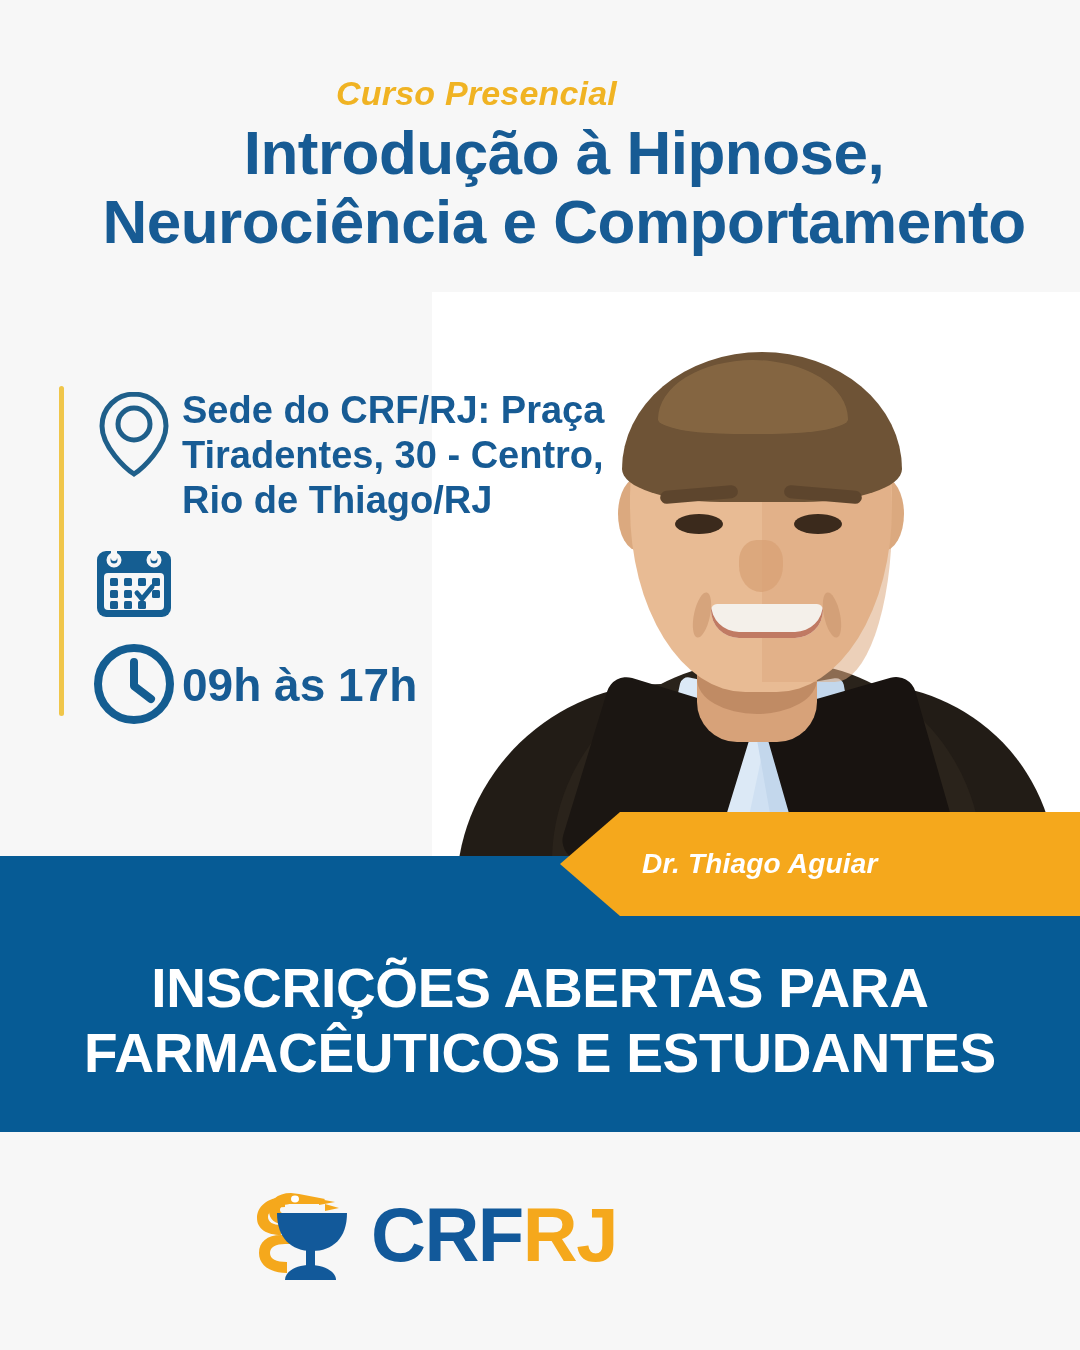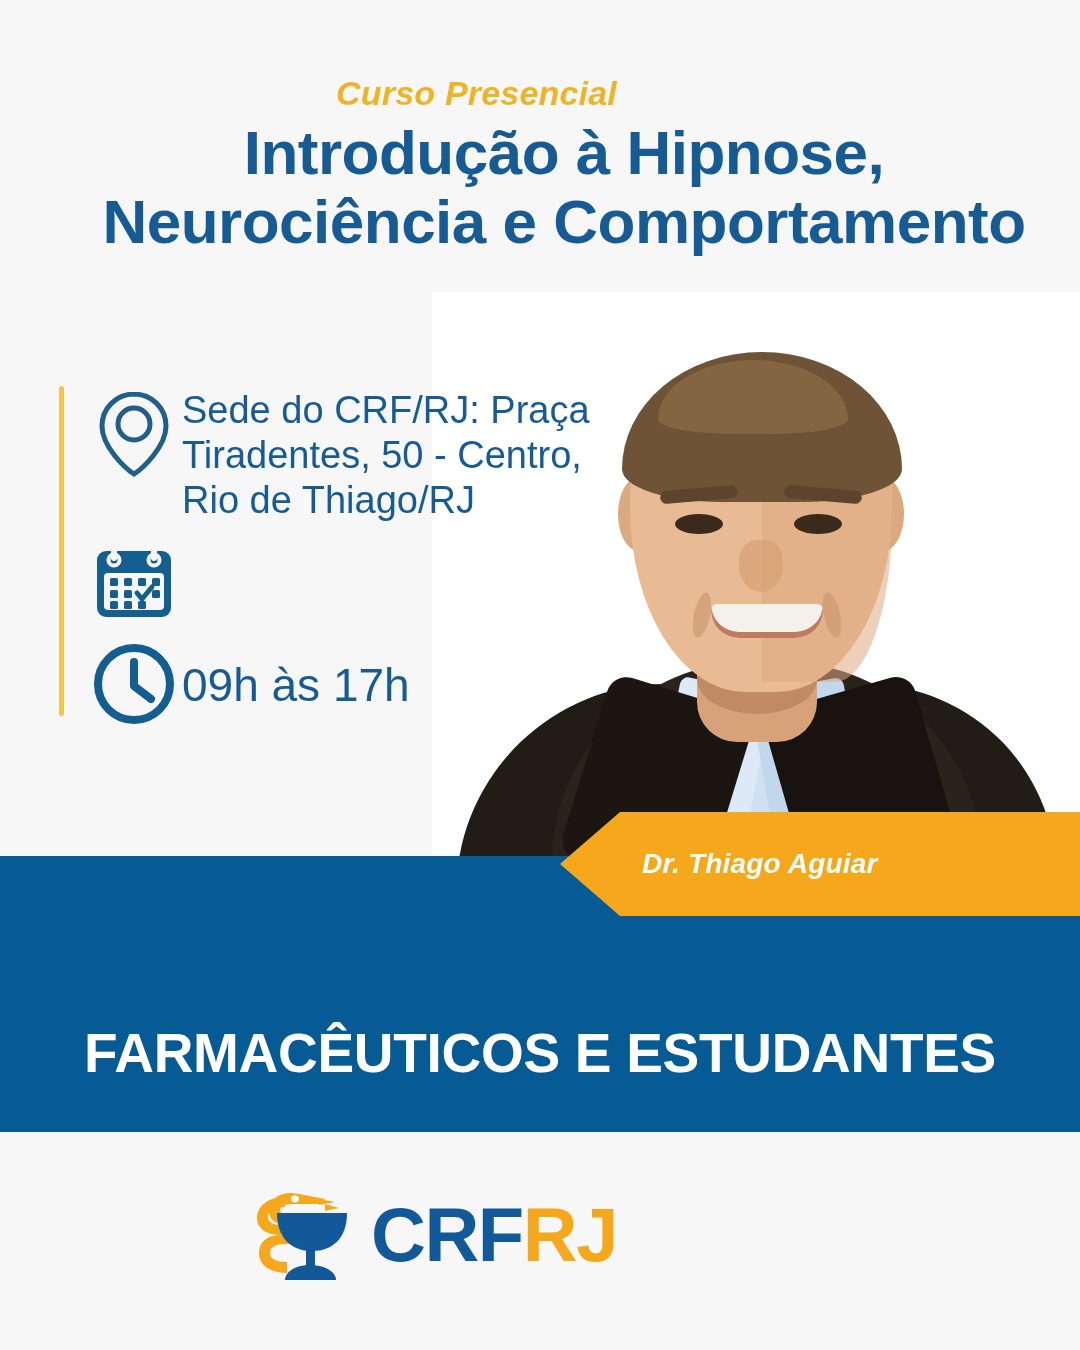--- a/index.html
+++ b/index.html
@@ -275,21 +275,21 @@
   }
   .info-row .ico {
     flex: 0 0 96px;
     height: 96px;
     display: flex;
     align-items: center;
     justify-content: center;
   }
   .info-row .txt {
     color: #175b94;
-    font-weight: normal;
+    font-weight: bold;
     font-size: 38px;
     line-height: 1.18;
     padding-top: 2px;
   }
   .info-row.row-date .txt,
   .info-row.row-time .txt {
     font-size: 46px;
     padding-top: 22px;
   }
   .info-row.row-place { margin-bottom: 12px; }
@@ -408,21 +408,21 @@
 
     <div class="info-row row-place">
       <div class="ico">
         <svg width="74" height="90" viewBox="0 0 74 90" aria-hidden="true">
           <path d="M37 5 C19.3 5 5 19.3 5 37 C5 58 29 80 37 85 C45 80 69 58 69 37 C69 19.3 54.7 5 37 5 Z" fill="none" stroke="#1f5f8a" stroke-width="5"></path>
           <circle cx="37" cy="35" r="16" fill="none" stroke="#1f5f8a" stroke-width="5"></circle>
         </svg>
       </div>
       <div class="txt">
         <div>Sede do CRF/RJ: Praça</div>
-        <div>Tiradentes, 50 - Centro,</div>
+        <div>Tiradentes, 30 - Centro,</div>
         <div>Rio de Thiago/RJ</div>
       </div>
     </div>
 
     <div class="info-row row-date">
       <div class="ico">
         <svg width="84" height="82" viewBox="0 0 84 82" aria-hidden="true">
           <rect x="5" y="10" width="74" height="66" rx="9" fill="#155e92"></rect>
           <rect x="12" y="32" width="60" height="37" rx="4" fill="#f7f7f7"></rect>
           <path d="M22 4 v13 M62 4 v13" stroke="#f7f7f7" stroke-width="6" stroke-linecap="round" fill="none"></path>
@@ -452,20 +452,21 @@
           <path d="M43 21 v24 l17 13" fill="none" stroke="#145d91" stroke-width="8" stroke-linecap="round" stroke-linejoin="round"></path>
         </svg>
       </div>
       <div class="txt">09h às 17h</div>
     </div>
 
   </div>
 
   <div class="cta">
     <div class="cta-text">
+      <span>INSCRIÇÕES ABERTAS PARA</span>
       <span>FARMACÊUTICOS E ESTUDANTES</span>
     </div>
   </div>
 
   <div class="speaker">
     <div class="name">
       <span>Dr. Thiago Aguiar</span>
     </div>
   </div>
 

